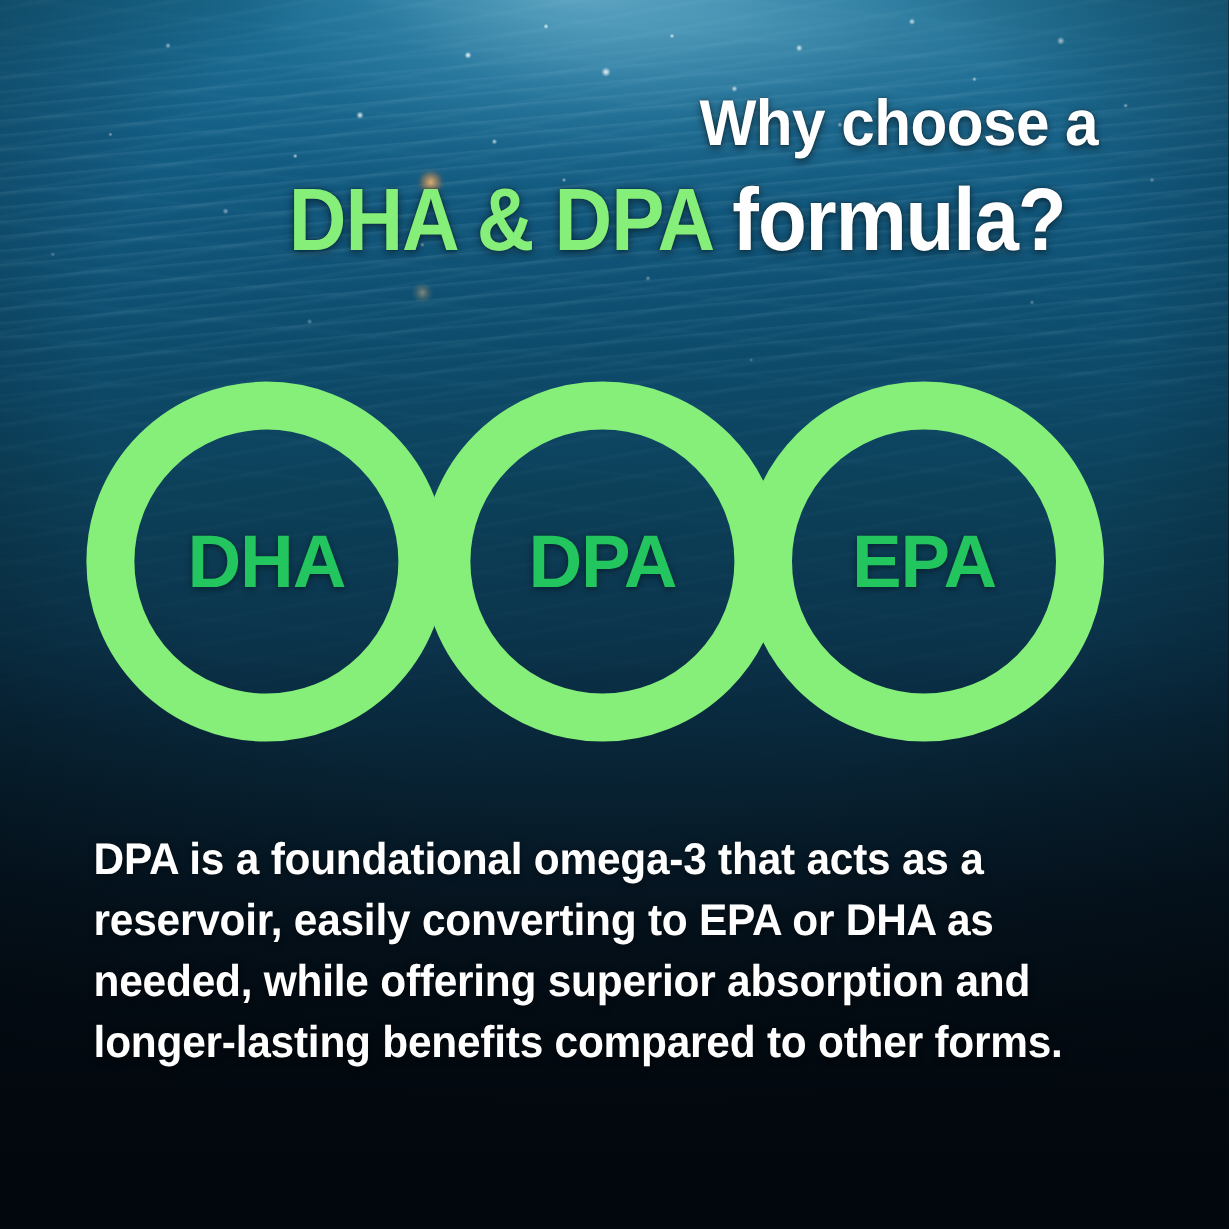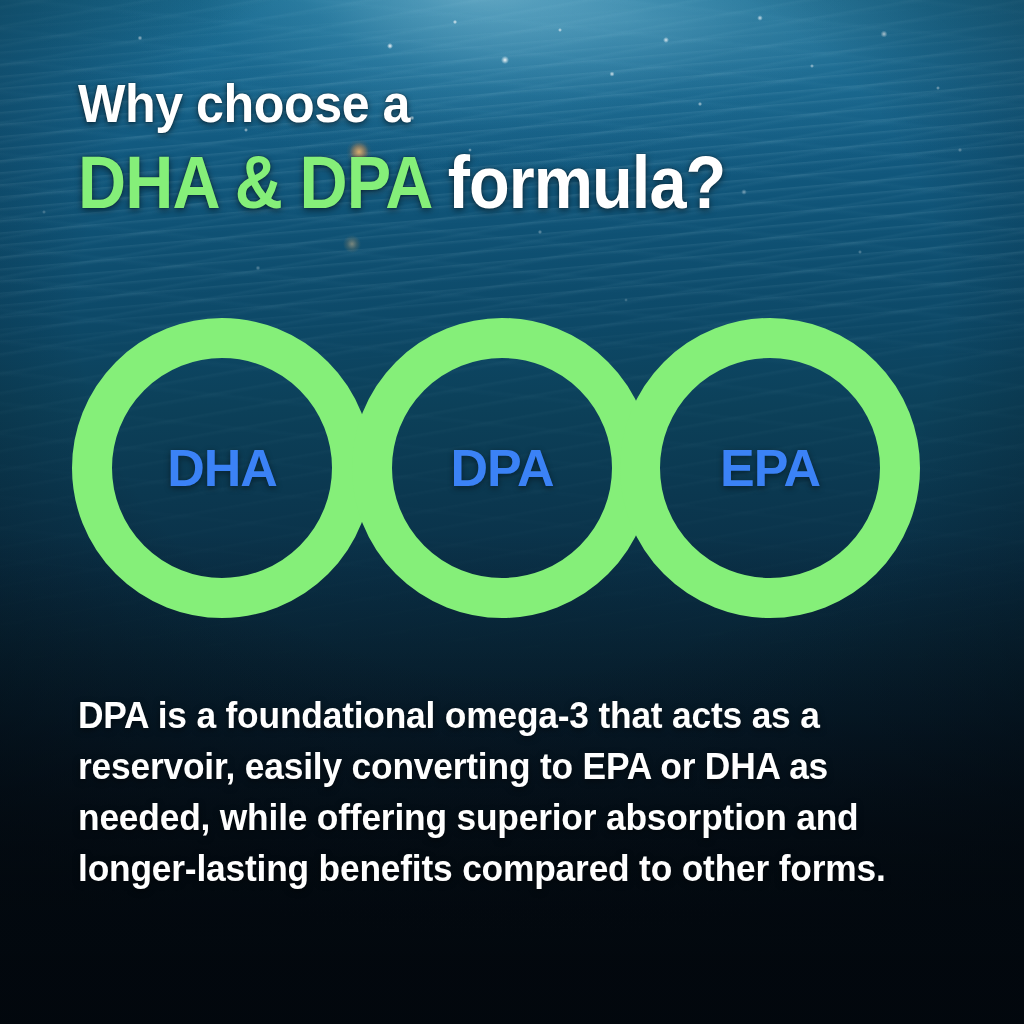--- a/index.html
+++ b/index.html
@@ -143,20 +143,21 @@
         rgba(2,6,11,0.92) 100%);
   }
 
   
   .headline {
     position: absolute;
     left: 78px;
     top: 76px;
     width: 900px;
     z-index: 5;
+    text-align: right;
   }
   .hl-line1 {
     font-size: 54px;
     font-weight: 700;
     color: #ffffff;
     letter-spacing: -0.5px;
     line-height: 1.0;
     transform: scaleX(0.93);
     transform-origin: left center;
     text-shadow: 0 2px 7px rgba(0,0,0,0.55), 0 0 2px rgba(0,0,0,0.45);
@@ -199,22 +200,22 @@
   .ring-3 { left: 620px; z-index: 3; }
 
   .ring-label {
     position: absolute;
     top: 18px;
     width: 300px;
     height: 300px;
     display: flex;
     align-items: center;
     justify-content: center;
-    color: #3b82f6;
-    font-size: 52px;
+    color: #22c55e;
+    font-size: 62px;
     font-weight: 700;
     letter-spacing: -1px;
     text-shadow: 0 2px 6px rgba(0,0,0,0.45);
     pointer-events: none;
   }
   .label-1 { left: 72px;  z-index: 4; }
   .label-2 { left: 352px; z-index: 5; }
   .label-3 { left: 620px; z-index: 6; }
 
   

